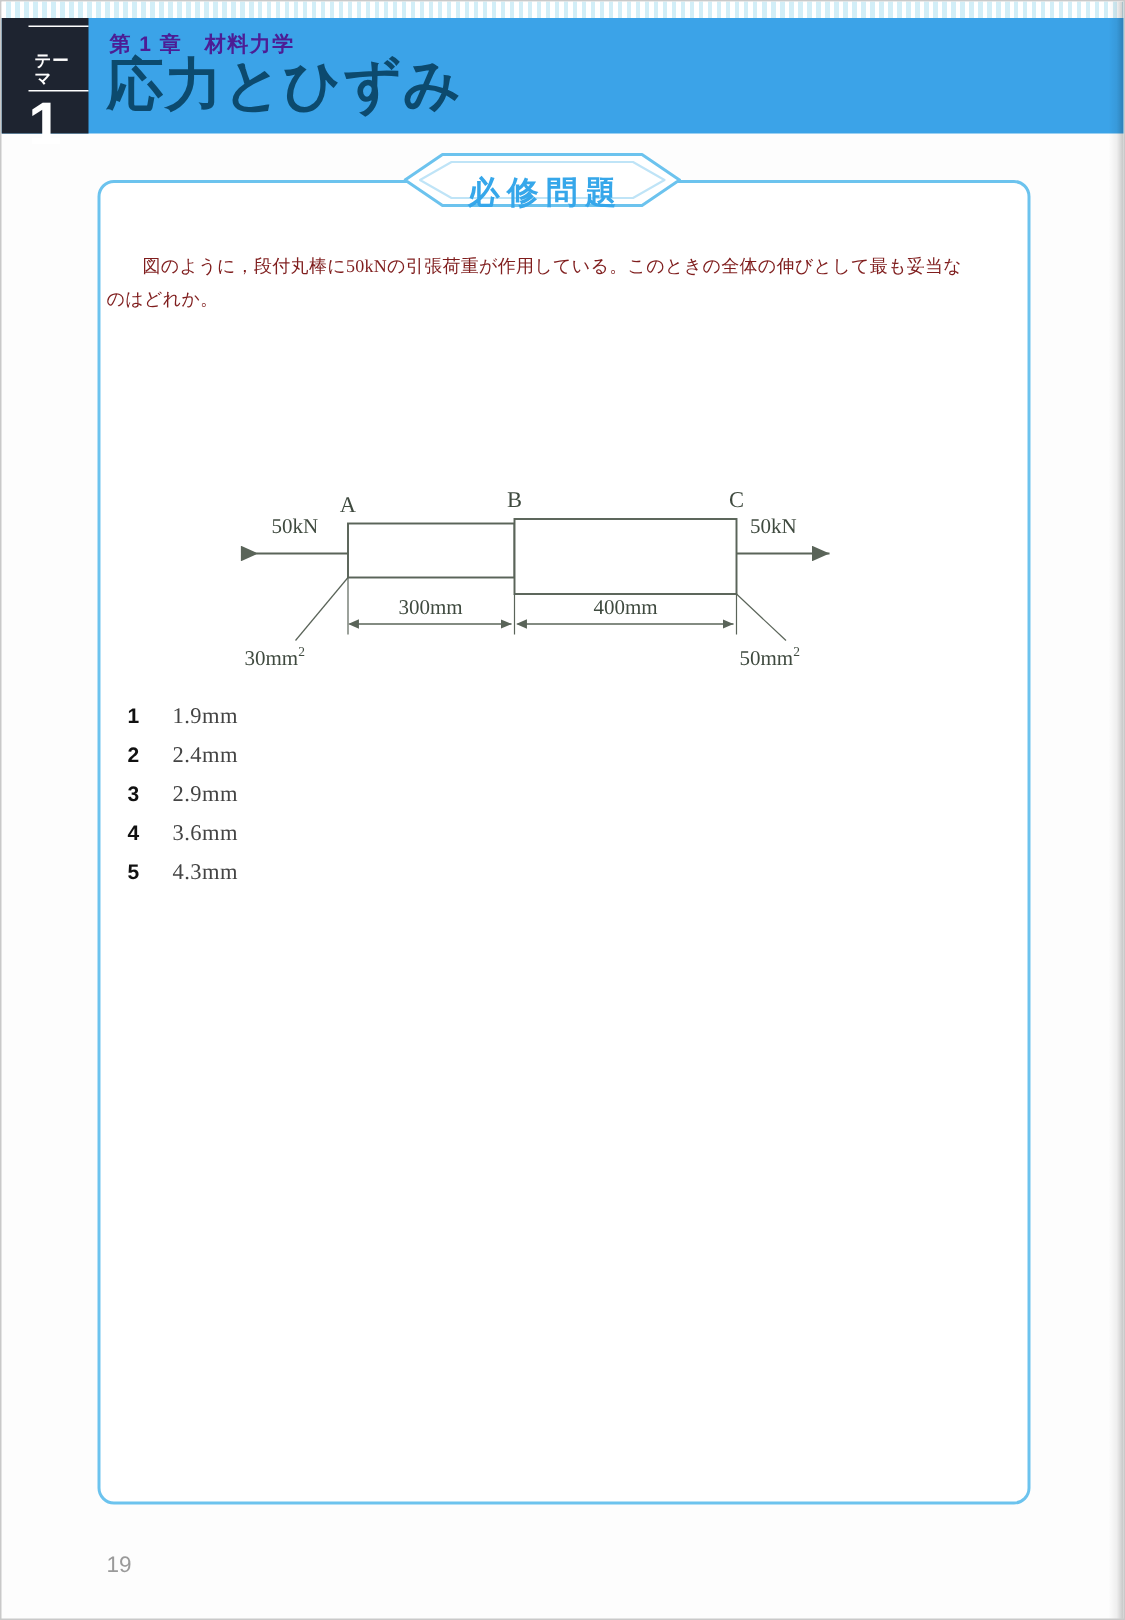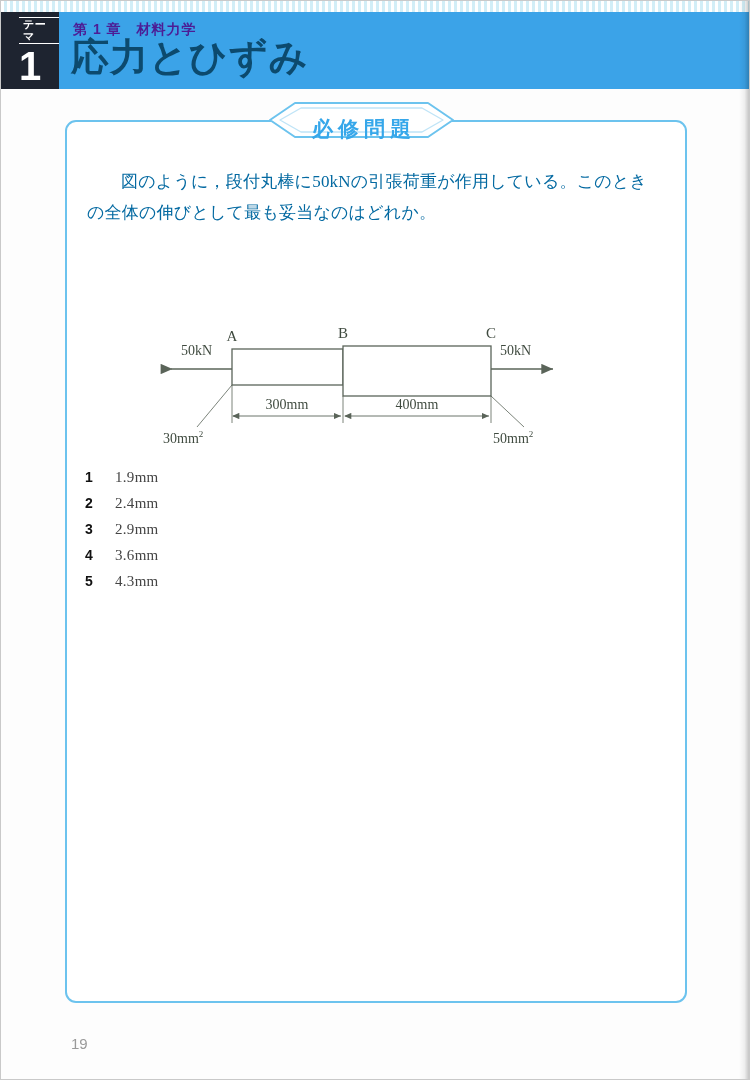--- a/index.html
+++ b/index.html
@@ -60,21 +60,21 @@
     padding-top: 5px;
   }
   #theme-label {
     color: #ffffff;
     font-family: "Liberation Sans", sans-serif;
     font-size: 11px;
     font-weight: bold;
     letter-spacing: 0.5px;
     border-bottom: 1.5px solid #ffffff;
     border-top: 1.5px solid #ffffff;
-    padding: 1px 4px 1px 4px;
+    padding: 18px 4px 1px 4px;
     line-height: 1.05;
     margin-left: 18px;
   }
   #theme-number {
     color: #ffffff;
     font-family: "Liberation Sans", sans-serif;
     font-size: 40px;
     font-weight: bold;
     line-height: 1;
     margin-top: 2px;
@@ -132,26 +132,26 @@
     left: 64px; top: 119px;
     width: 622px; height: 883px;
     border: 2px solid #6cc3ee;
     border-radius: 11px;
     background: #ffffff;
   }
 
   
   #question-text {
     position: absolute;
-    left: 86px; top: 165px;
+    left: 70px; top: 165px;
     width: 576px;
     font-family: "Liberation Serif", serif;
-    font-size: 17px;
+    font-size: 12px;
     line-height: 1.85;
-    color: #0369a1;
+    color: #7f1d1d;
     letter-spacing: 0.2px;
   }
   #question-text p { margin: 0; text-indent: 2em; }
   #question-text .nb { font-weight: bold; }
   sup { font-size: 0.62em; vertical-align: super; }
 
   #source-line {
     position: absolute;
     right: 88px; top: 280px;
     font-family: "Liberation Serif", serif;

